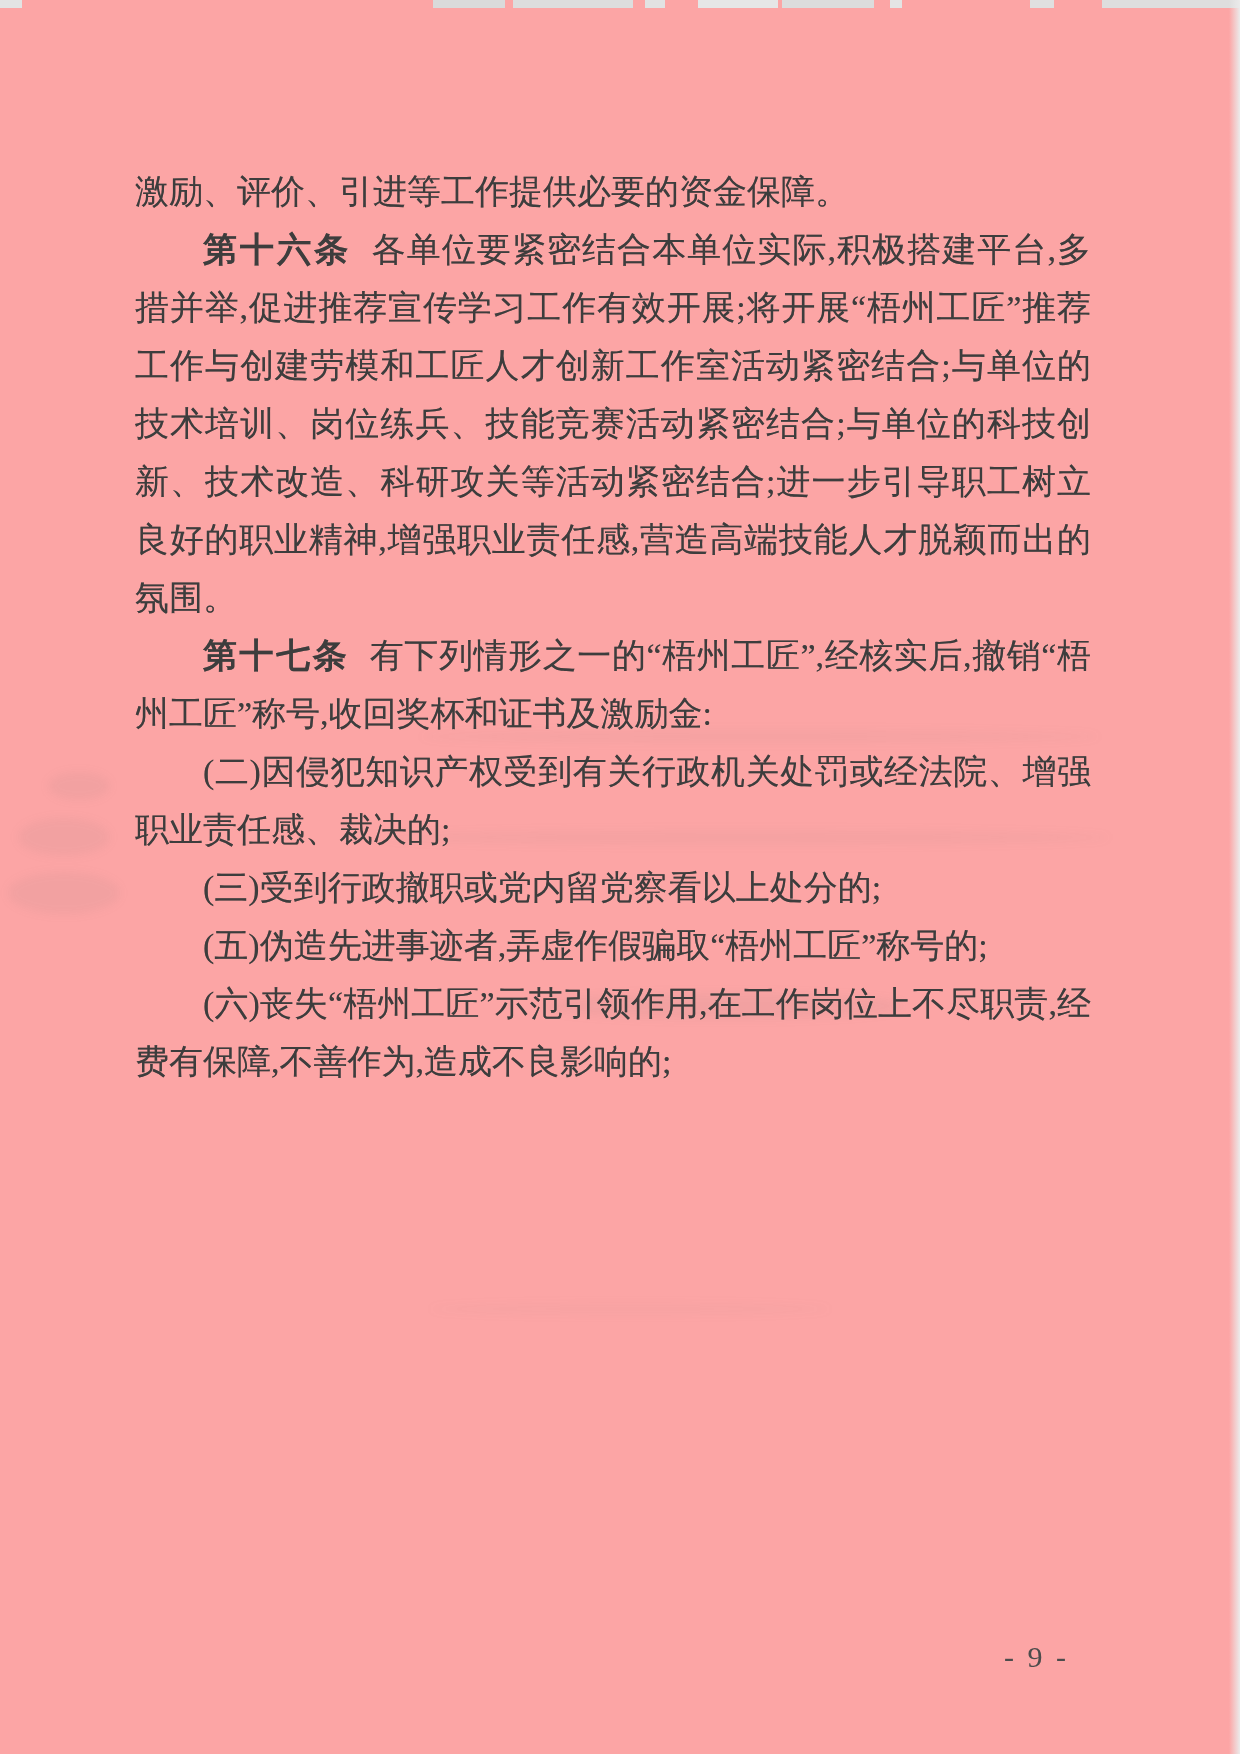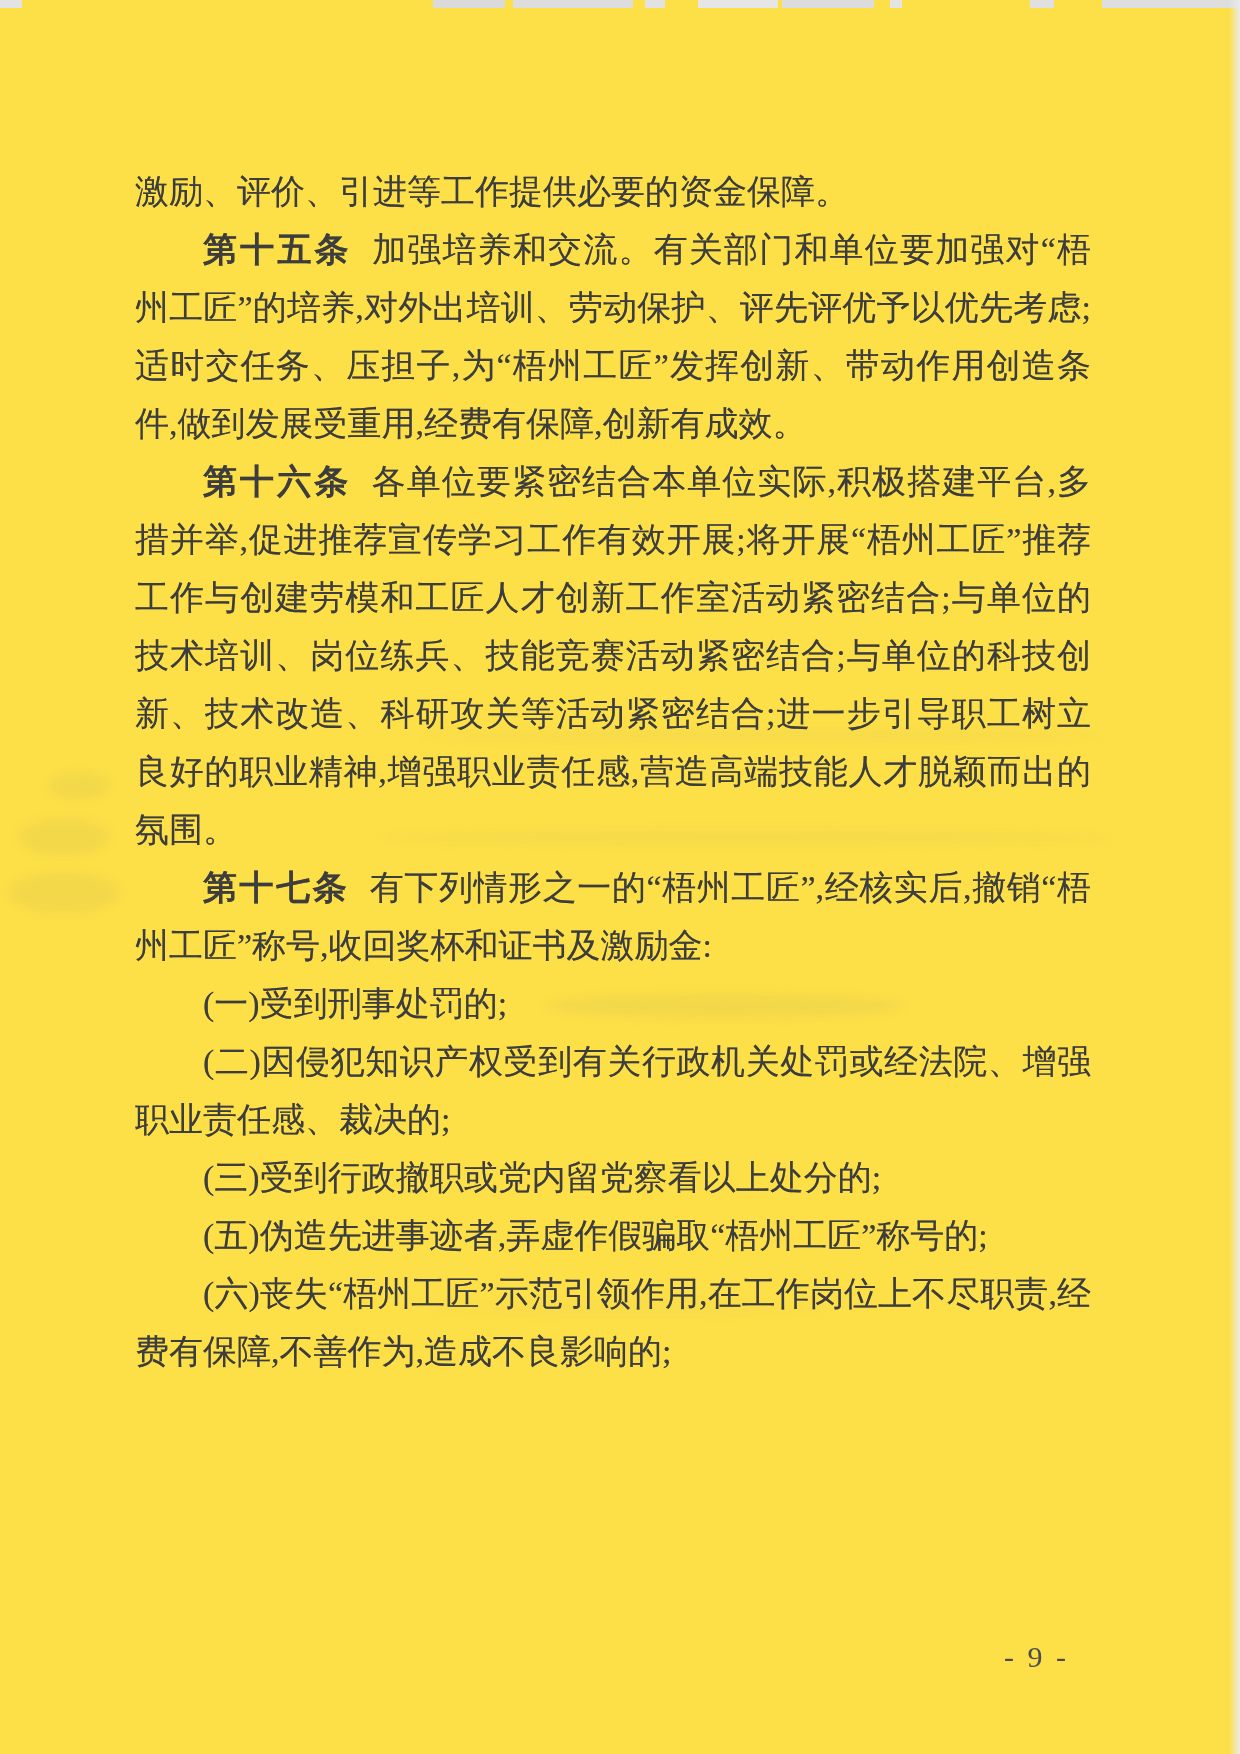--- a/index.html
+++ b/index.html
@@ -1,21 +1,21 @@
 <!DOCTYPE html>
 <html><head>
 <meta charset="utf-8">
 <style>
   html, body { margin: 0; padding: 0; background: #ffffff; }
 
   .scan-page {
     position: relative;
     width: 1240px;
     height: 1754px;
-    background: #fde047;
+    background: #fca5a5;
     overflow: hidden;
     font-family: "Liberation Serif", "DejaVu Serif", serif;
   }
 
   
   .doc-body {
     position: absolute;
     left: 135px;
     top: 163px;
     width: 956px;
@@ -85,27 +85,25 @@
   <div class="smudge smudge-3"></div>
   <div class="ghost ghost-1"></div>
   <div class="ghost ghost-2"></div>
   <div class="ghost ghost-3"></div>
   <div class="ghost ghost-4"></div>
 
   <div class="doc-body">
 
     <p><span class="para-head"></span><span>激励、评价、引进等工作提供必要的资金保障。</span></p>
 
-    <p class="indent"><span class="para-head">第十五条</span><span>加强培养和交流。有关部门和单位要加强对“梧州工匠”的培养,对外出培训、劳动保护、评先评优予以优先考虑;适时交任务、压担子,为“梧州工匠”发挥创新、带动作用创造条件,做到发展受重用,经费有保障,创新有成效。</span></p>
 
     <p class="indent"><span class="para-head">第十六条</span><span>各单位要紧密结合本单位实际,积极搭建平台,多措并举,促进推荐宣传学习工作有效开展;将开展“梧州工匠”推荐工作与创建劳模和工匠人才创新工作室活动紧密结合;与单位的技术培训、岗位练兵、技能竞赛活动紧密结合;与单位的科技创新、技术改造、科研攻关等活动紧密结合;进一步引导职工树立良好的职业精神,增强职业责任感,营造高端技能人才脱颖而出的氛围。</span></p>
 
     <p class="indent"><span class="para-head">第十七条</span><span>有下列情形之一的“梧州工匠”,经核实后,撤销“梧州工匠”称号,收回奖杯和证书及激励金:</span></p>
 
-    <p class="indent"><span class="para-head"></span><span>(一)受到刑事处罚的;</span></p>
 
     <p class="indent"><span class="para-head"></span><span>(二)因侵犯知识产权受到有关行政机关处罚或经法院、增强职业责任感、裁决的;</span></p>
 
     <p class="indent"><span class="para-head"></span><span>(三)受到行政撤职或党内留党察看以上处分的;</span></p>
 
 
     <p class="indent"><span class="para-head"></span><span>(五)伪造先进事迹者,弄虚作假骗取“梧州工匠”称号的;</span></p>
 
     <p class="indent"><span class="para-head"></span><span>(六)丧失“梧州工匠”示范引领作用,在工作岗位上不尽职责,经费有保障,不善作为,造成不良影响的;</span></p>
 

